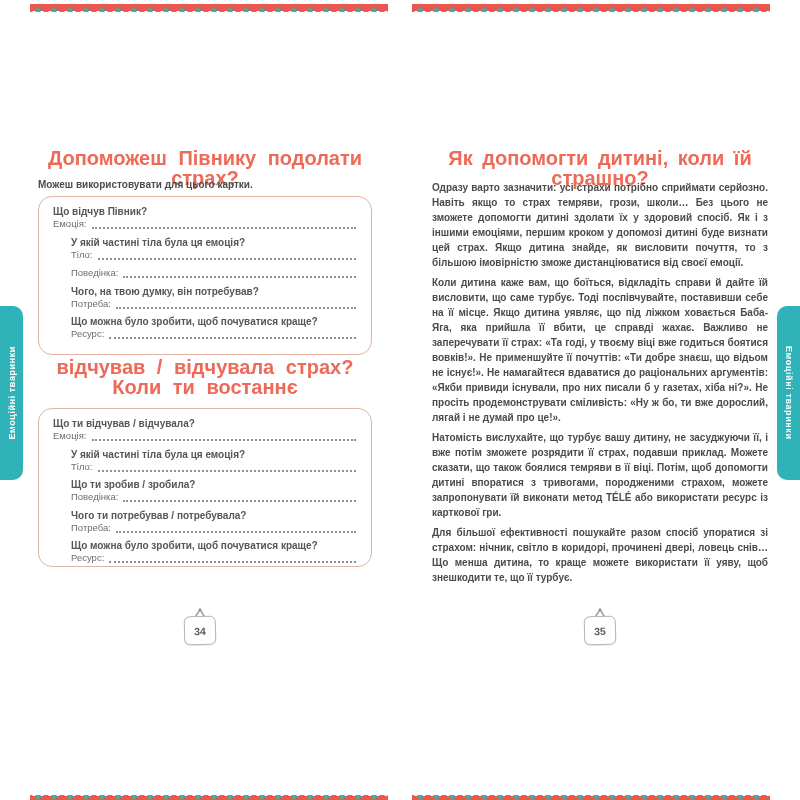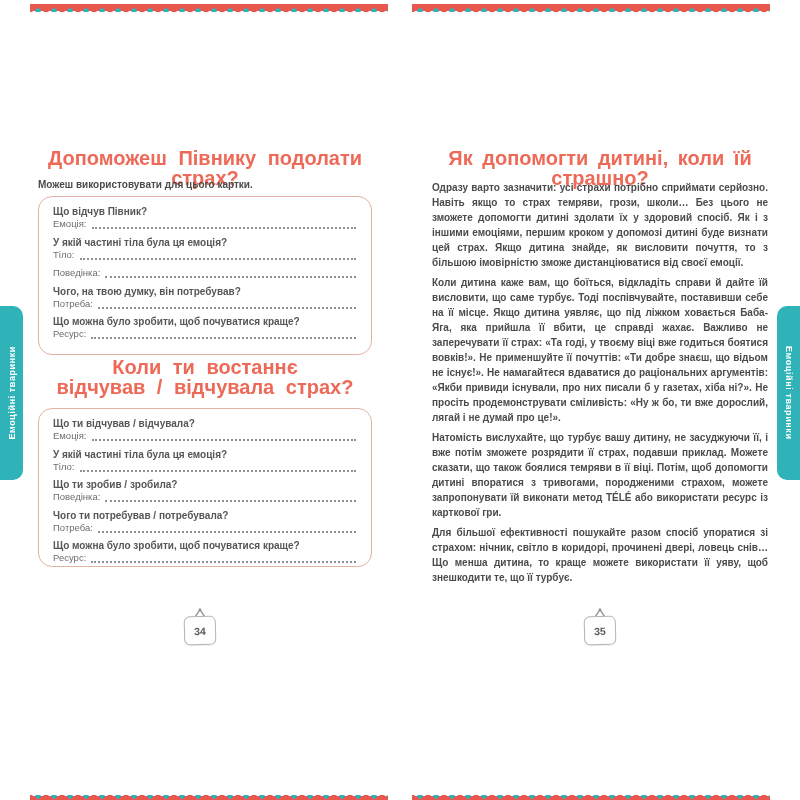--- a/index.html
+++ b/index.html
@@ -33,21 +33,21 @@
   .t-right{left:428px;width:344px;word-spacing:4px;}
 
   
   .intro{position:absolute;left:38px;top:179px;width:334px;font-size:10px;font-weight:bold;color:#4b4b4b;}
   .formbox{position:absolute;left:38px;width:334px;border:1.5px solid #e3b3a2;border-radius:14px;
            background:#fff;box-sizing:border-box;padding:9px 14px 4px 14px;}
   .qa .q{font-size:10px;font-weight:bold;color:#565656;line-height:12px;}
   .qa .ans{display:flex;height:13px;}
   .qa .lbl{font-size:9.5px;color:#6d6d6d;line-height:12px;white-space:nowrap;}
   .qa .dots{flex:1;border-bottom:2px dotted #8f8f8f;margin:0 1px 2px 5px;}
-  .qa + .qa{margin-top:5.5px;}
+  .qa + .qa{margin-top:5.5px;margin-left:18px;}
 
   
   .body-right{position:absolute;left:428px;top:176px;width:344px;}
   .body-right p{margin:4px;font-size:10px;font-weight:bold;color:#4b4b4b;line-height:15px;
                 text-align:justify;}
   .body-right p + p{margin-top:5px;}
 
   
   .page-sign{position:absolute;top:608px;width:36px;text-align:center;}
   .sign-box{width:30px;height:27px;margin:0 auto;border:1.5px solid #b5b5b5;border-radius:6px;
@@ -108,22 +108,22 @@
     <div class="qa">
       <div class="q">Що можна було зробити, щоб почуватися краще?</div>
       <div class="ans">
           <span class="lbl">Ресурс:</span>
           <span class="dots"></span>
         </div>
     </div>
   </div>
 
   <div class="title t-left" style="top:357px;">
+    <div>відчував / відчувала страх?</div>
     <div>Коли ти востаннє</div>
-    <div>відчував / відчувала страх?</div>
   </div>
 
   <div class="formbox" style="top:408px;height:159px;">
     <div class="qa">
       <div class="q">Що ти відчував / відчувала?</div>
       <div class="ans">
           <span class="lbl">Емоція:</span>
           <span class="dots"></span>
         </div>
     </div>

